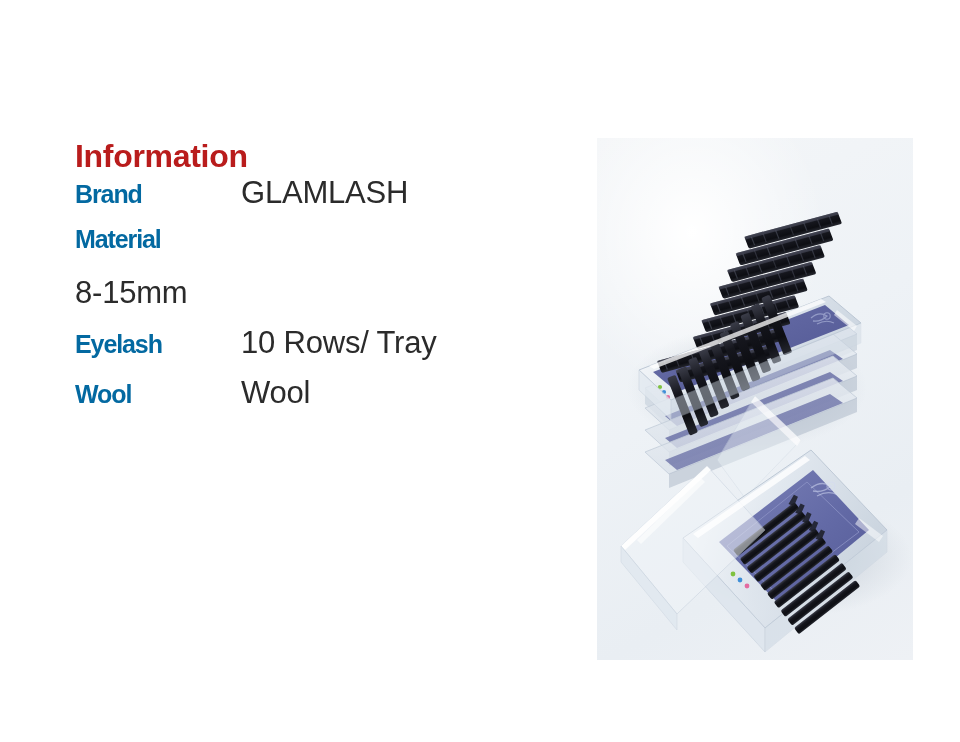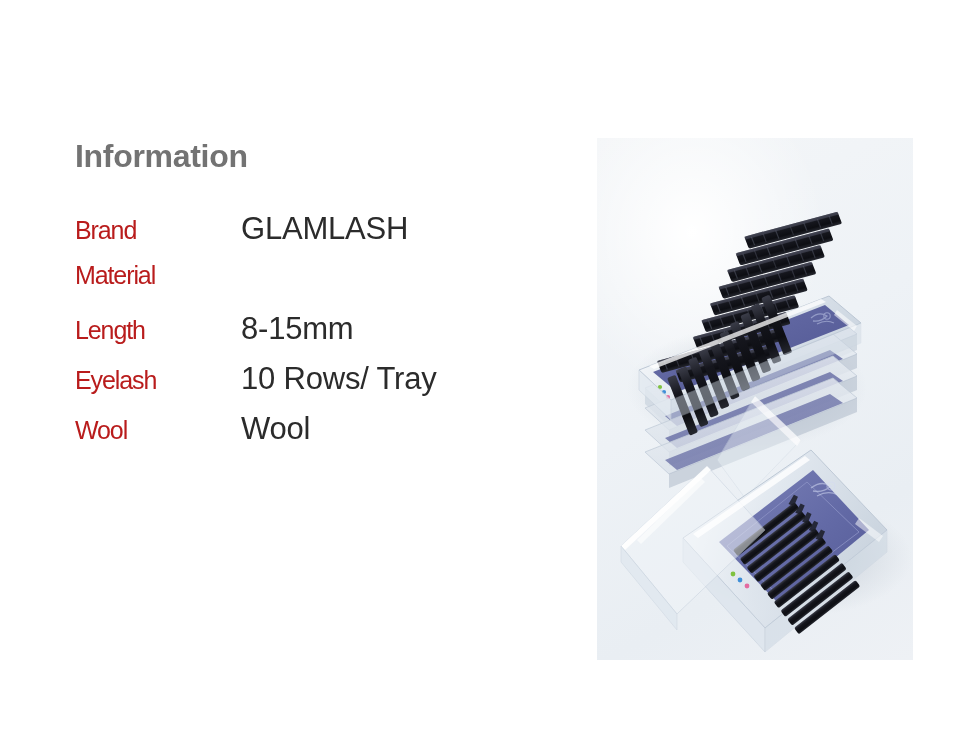--- a/index.html
+++ b/index.html
@@ -20,41 +20,40 @@
   
   .info-panel {
     position:absolute;
     left:75px; top:138px;
     width:500px;
   }
 
   .info-title {
     font-size:32px;
     font-weight:700;
-    color:#737373;
+    color:#b91c1c;
     letter-spacing:-0.3px;
     line-height:1.15;
-    margin-bottom:36px;
     white-space:nowrap;
   }
 
   .spec-table { display:block; }
 
   .spec-row {
     display:flex;
     align-items:baseline;
     height:50px;
   }
 
   .spec-label {
     width:166px;
     flex:0 0 166px;
     font-size:25px;
-    font-weight:400;
-    color:#b91c1c;
+    font-weight:700;
+    color:#0369a1;
     letter-spacing:-1.1px;
     white-space:nowrap;
   }
 
   .spec-value {
     font-size:31px;
     font-weight:300;
     color:#2b2b2b;
     letter-spacing:-0.2px;
     white-space:nowrap;
@@ -88,21 +87,20 @@
         <div class="spec-label">Brand</div>
         <div class="spec-value">GLAMLASH</div>
       </div>
 
 
       <div class="spec-row">
         <div class="spec-label">Material</div>
       </div>
 
       <div class="spec-row">
-        <div class="spec-label">Length</div>
         <div class="spec-value">8-15mm</div>
       </div>
 
       <div class="spec-row">
         <div class="spec-label">Eyelash</div>
         <div class="spec-value">10 Rows/ Tray</div>
       </div>
 
       <div class="spec-row">
         <div class="spec-label">Wool</div>

